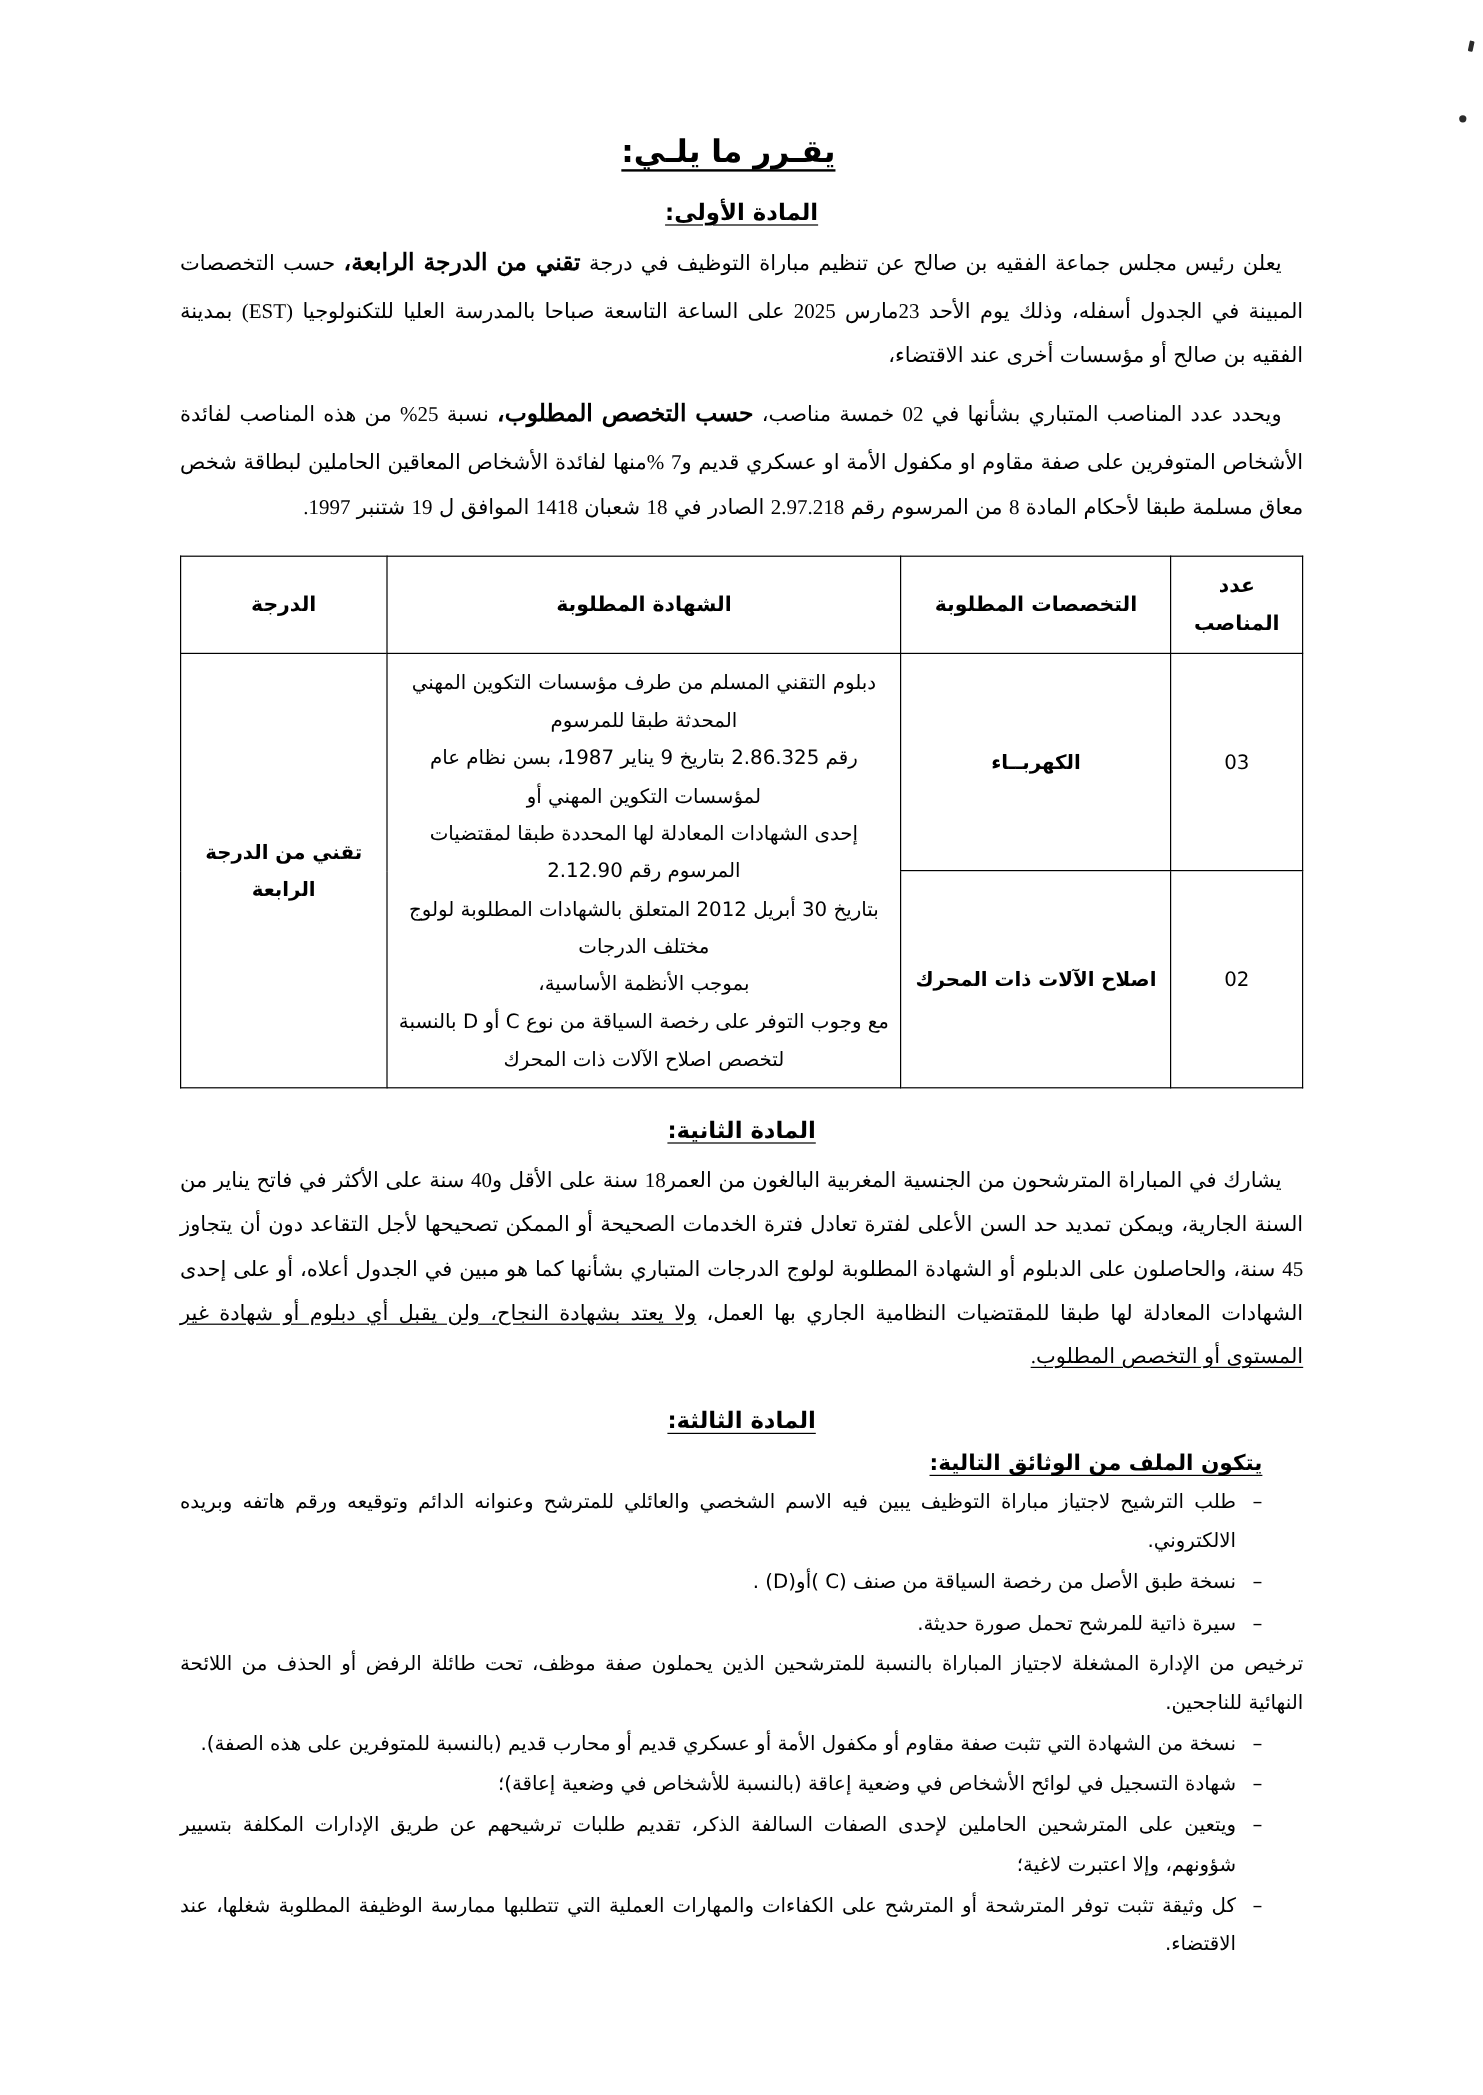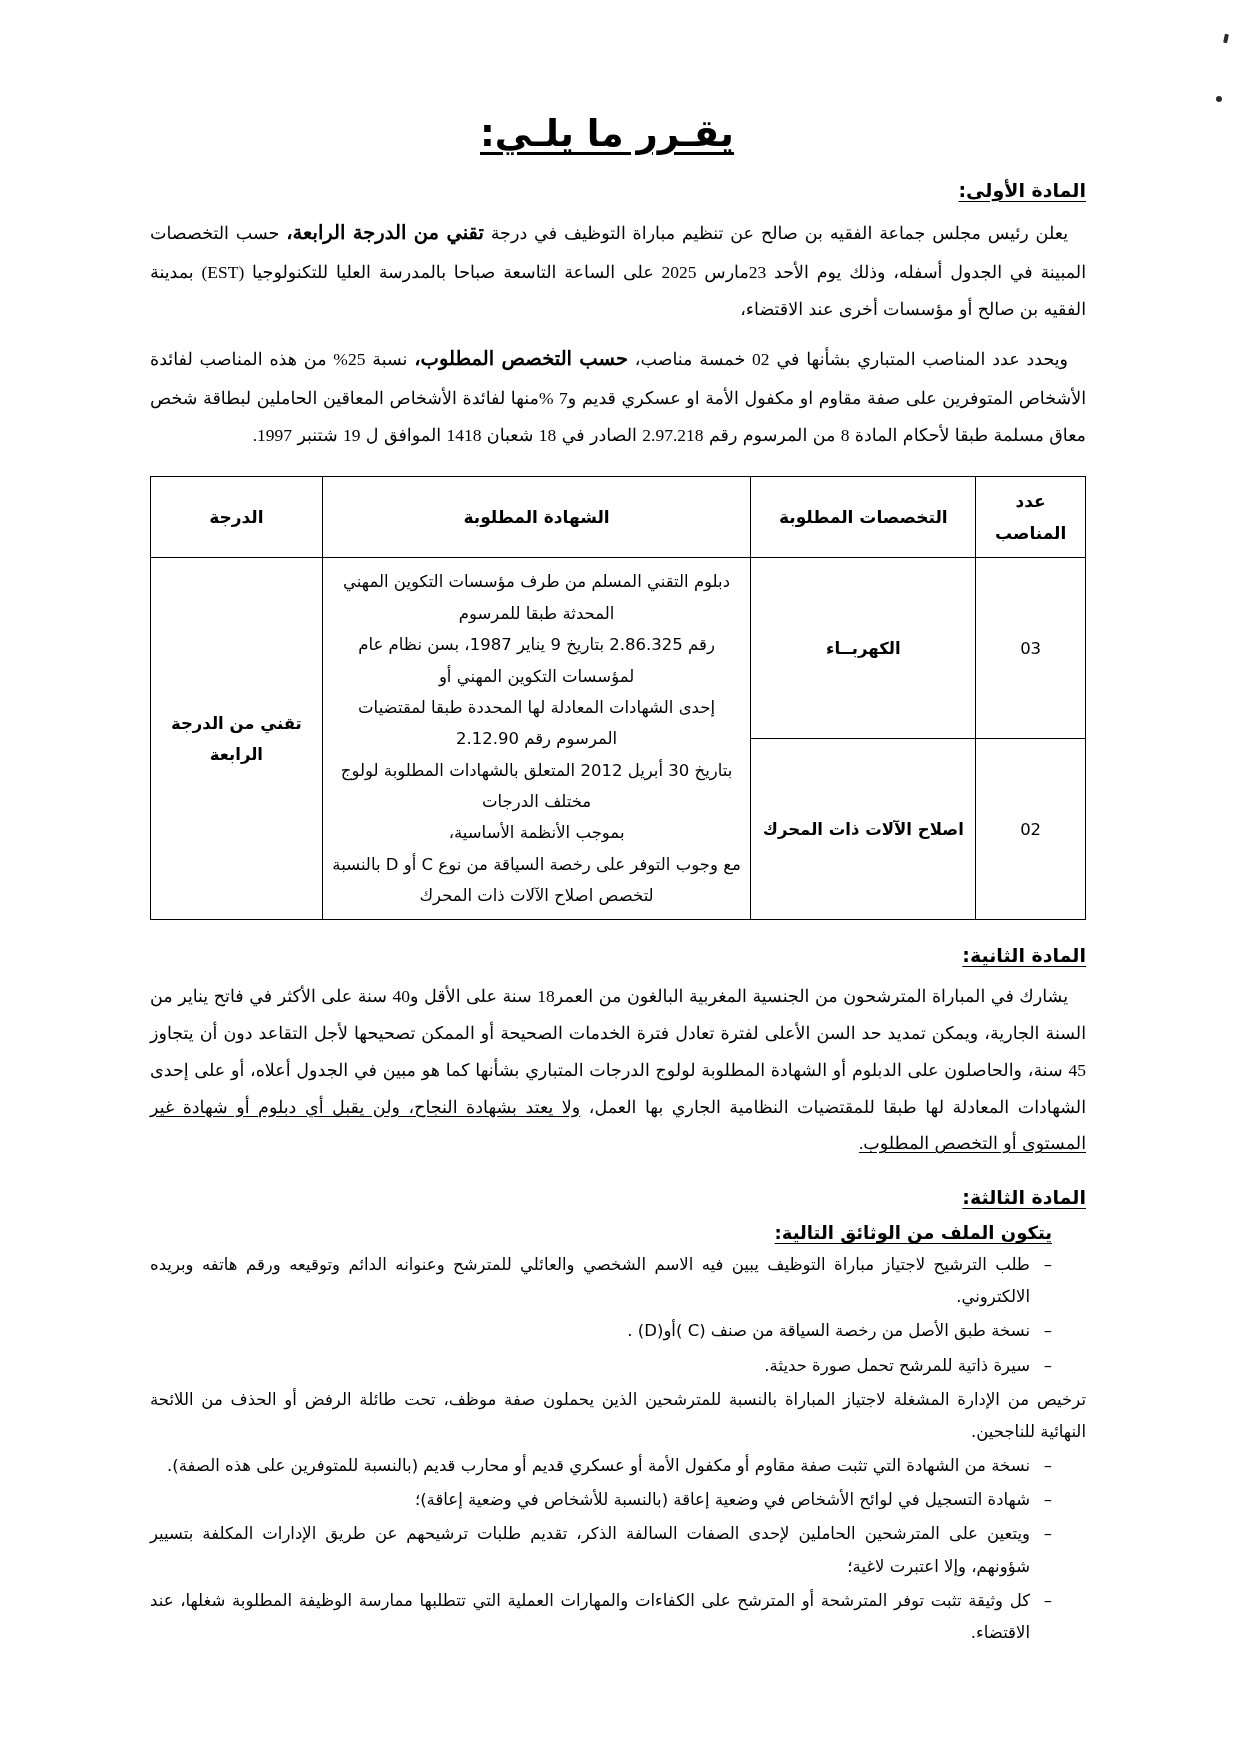--- a/index.html
+++ b/index.html
@@ -25,40 +25,40 @@
   }
   .speck {
     position: absolute;
     background: #2b2b2b;
     border-radius: 50%;
   }
   .speck-a { top: 34px; right: 8px; width: 4px; height: 9px; border-radius: 1px; transform: rotate(12deg); }
   .speck-b { top: 96px; right: 14px; width: 6px; height: 6px; }
   .doc-title {
     text-align: center;
-    font-size: 37px;
+    font-size: 26px;
     font-weight: bold;
     letter-spacing: 1px;
     text-decoration: underline;
     text-underline-offset: 6px;
     margin: 0;
     padding-top: 112px;
     padding-right: 22px;
   }
   .article-head {
     font-size: 19px;
     font-weight: bold;
     text-decoration: underline;
     text-underline-offset: 4px;
     text-align: left;
     margin: 0;
     padding-top: 24px;
   }
   .article-head.right-al {
-    text-align: right;
+    text-align: center;
   }
   p.body-par {
     font-size: 17.5px;
     line-height: 2.1;
     text-align: justify;
     text-align-last: right;
     margin: 12px 0 0 0;
     word-spacing: 1px;
   }
   p.body-par.indent {

